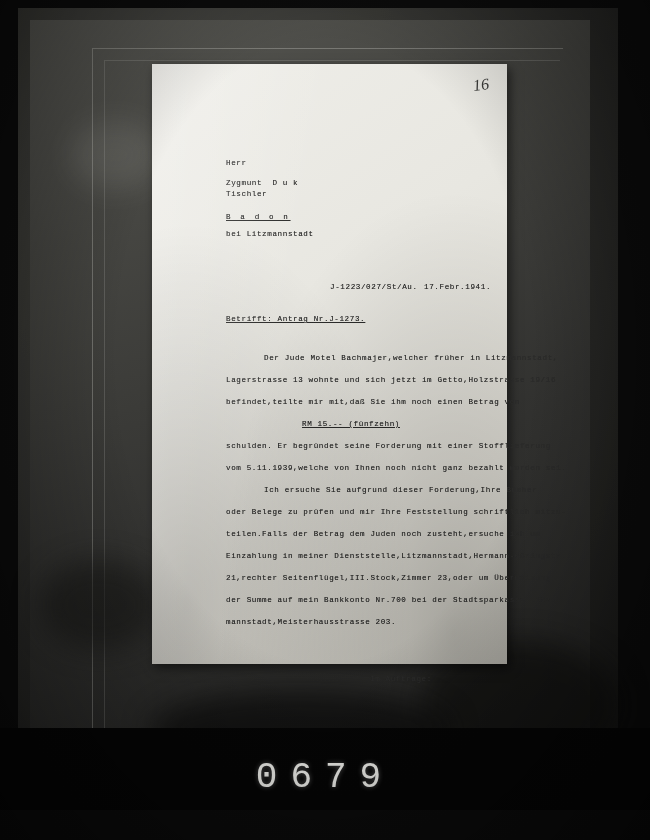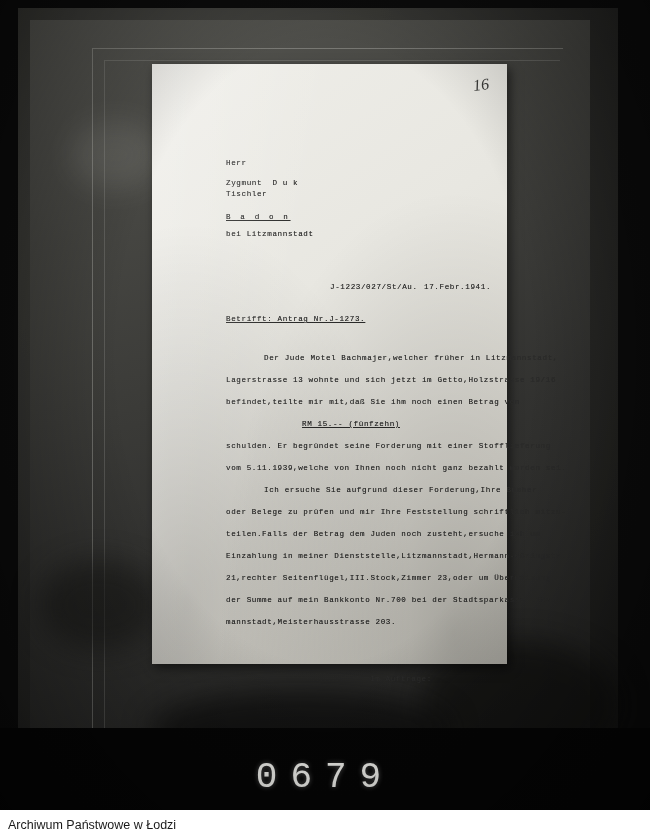--- a/index.html
+++ b/index.html
@@ -232,16 +232,13 @@
 
       <div class="ln" style="left:218px;top:608px;">Im Auftrage:</div>
     </div>
   </div>
 
   <div class="filmstrip"></div>
   <div class="frameno">0679</div>
 
   <div class="vignette"></div>
 
-  <div class="credit">
-    <span>Archiwum Państwowe w Łodzi</span>
-  </div>
 </div>
 
 </body></html>

